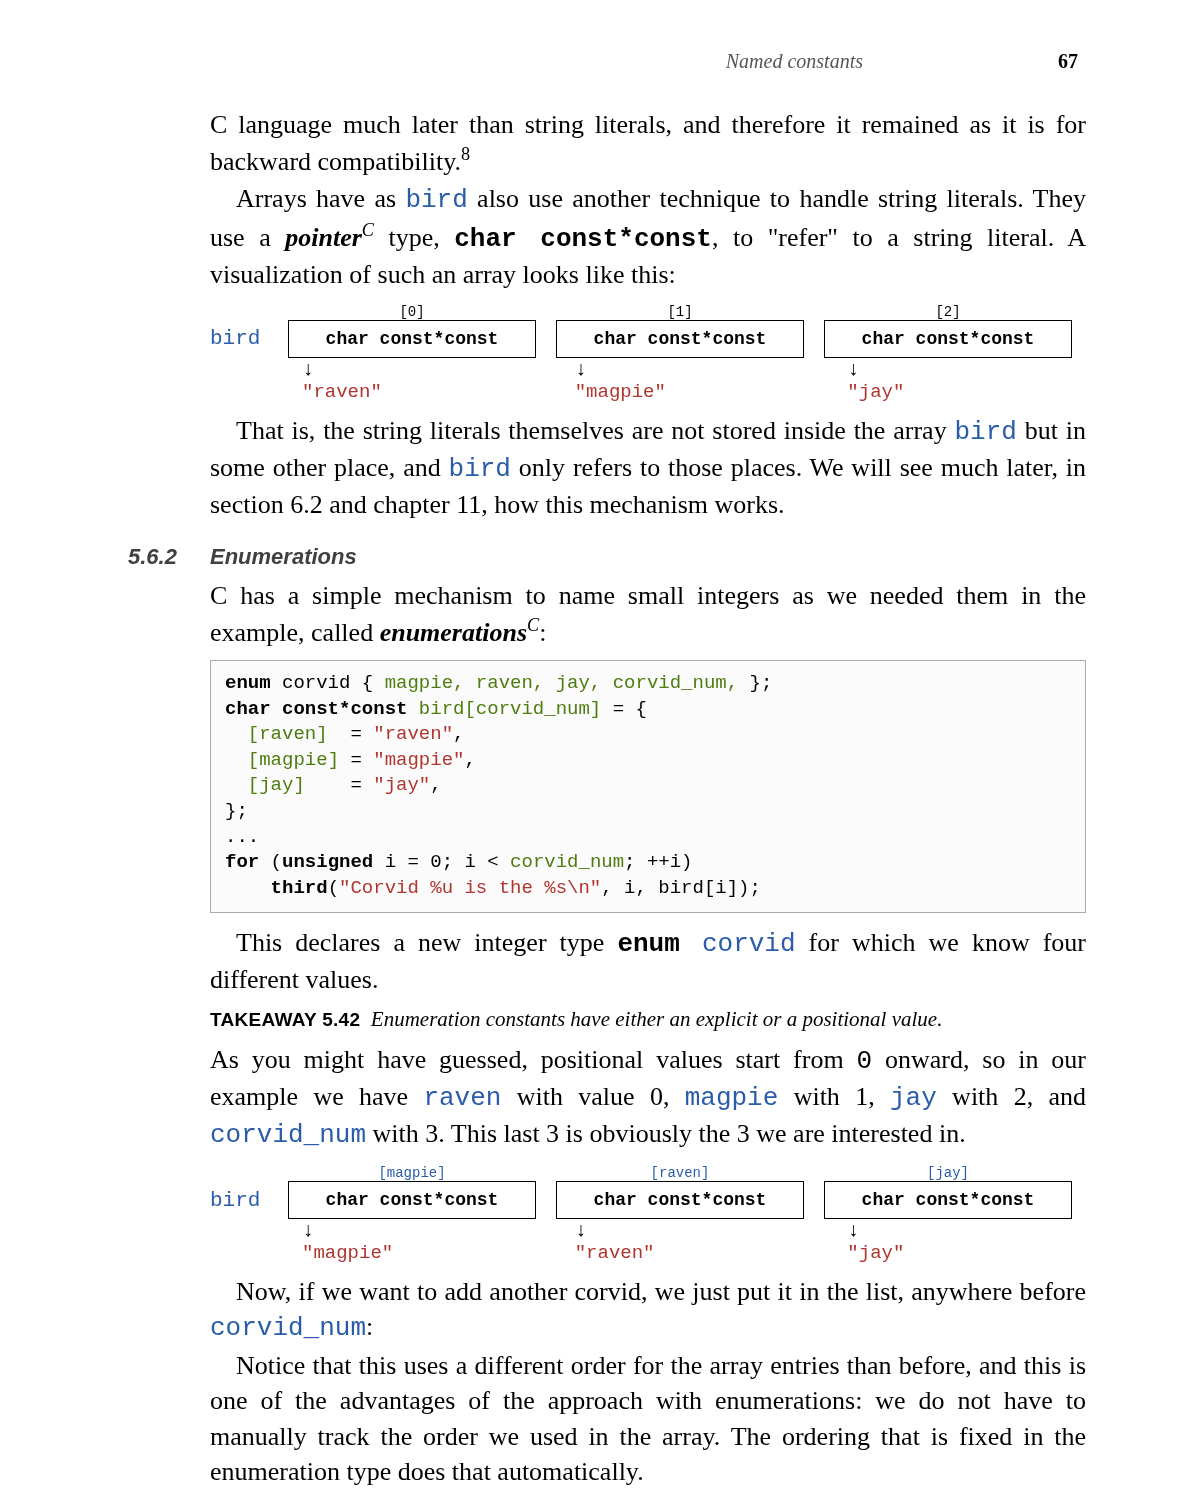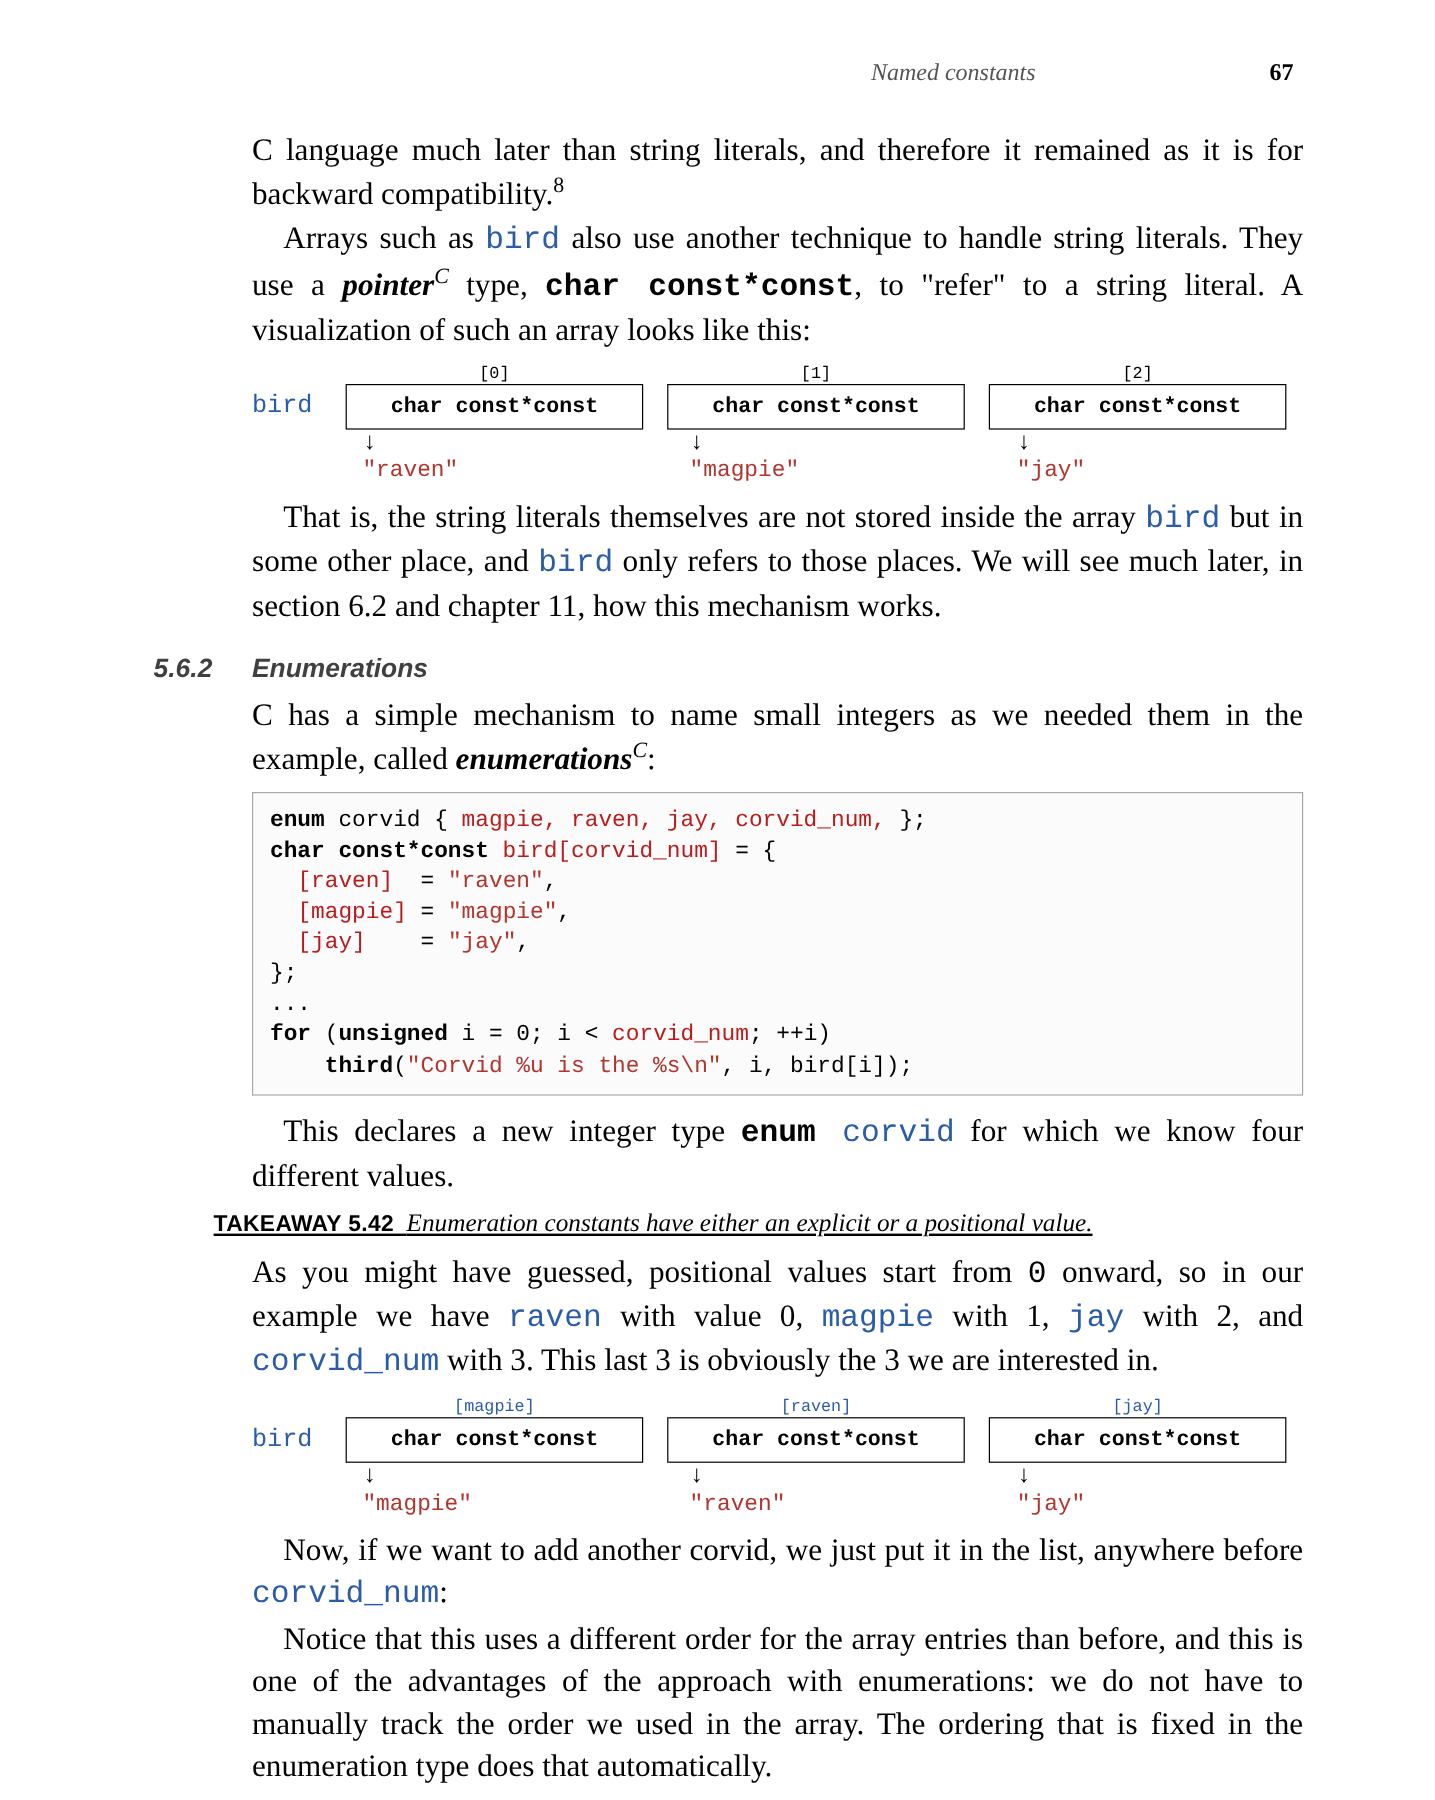--- a/index.html
+++ b/index.html
@@ -138,26 +138,25 @@
     margin: 10px 0 12px 120px;
     border: 1px solid #aaa;
     background: #fbfbfb;
     padding: 10px 14px;
     font-family: "Courier New", Courier, monospace;
     font-size: 19px;
     line-height: 1.35;
     white-space: pre;
   }
   .kw { font-weight: bold; }
-  .blue { color: #b91c1c; text-align: right; }
+  .blue { color: #4d7c0f; text-align: right; }
   .red { color: #b0352e; }
   .takeaway {
-    margin: 10px 0 10px 88px;
+    margin: 10px 0 10px 120px;
     font-size: 21px;
-    text-decoration: underline;
   }
   .takeaway .label {
     font-family: Arial, Helvetica, sans-serif;
     font-weight: bold;
     font-size: 19px;
     letter-spacing: 0.3px;
   }
   .takeaway .stmt {
     font-style: italic;
   }
@@ -183,21 +182,21 @@
 <div class="page">
 
 <div class="running-head">
   <span class="title">Named constants</span>
   <span class="pnum">67</span>
 </div>
 
 <div class="body-text">
   <p><span>C language much later than string literals, and therefore it remained as it is for backward compatibility.</span><sup class="fn">8</sup></p>
   <p class="indent">
-    <span>Arrays such as </span><span class="mono-blue">bird</span><span> also use another technique to handle string literals.  They use a </span><span class="term">pointer</span><span class="supC">C</span><span> type, </span><b class="mono">char  const*const</b><span>, to "refer" to a string literal.  A visualization of such an array looks like this:</span>
+    <span>Arrays have as </span><span class="mono-blue">bird</span><span> also use another technique to handle string literals.  They use a </span><span class="term">pointer</span><span class="supC">C</span><span> type, </span><b class="mono">char  const*const</b><span>, to "refer" to a string literal.  A visualization of such an array looks like this:</span>
   </p>
 </div>
 
 <div class="diagram">
   <div class="diag-top">
     <div class="idx">[0]</div>
     <div class="idx">[1]</div>
     <div class="idx">[2]</div>
   </div>
   <div class="diag-row">

